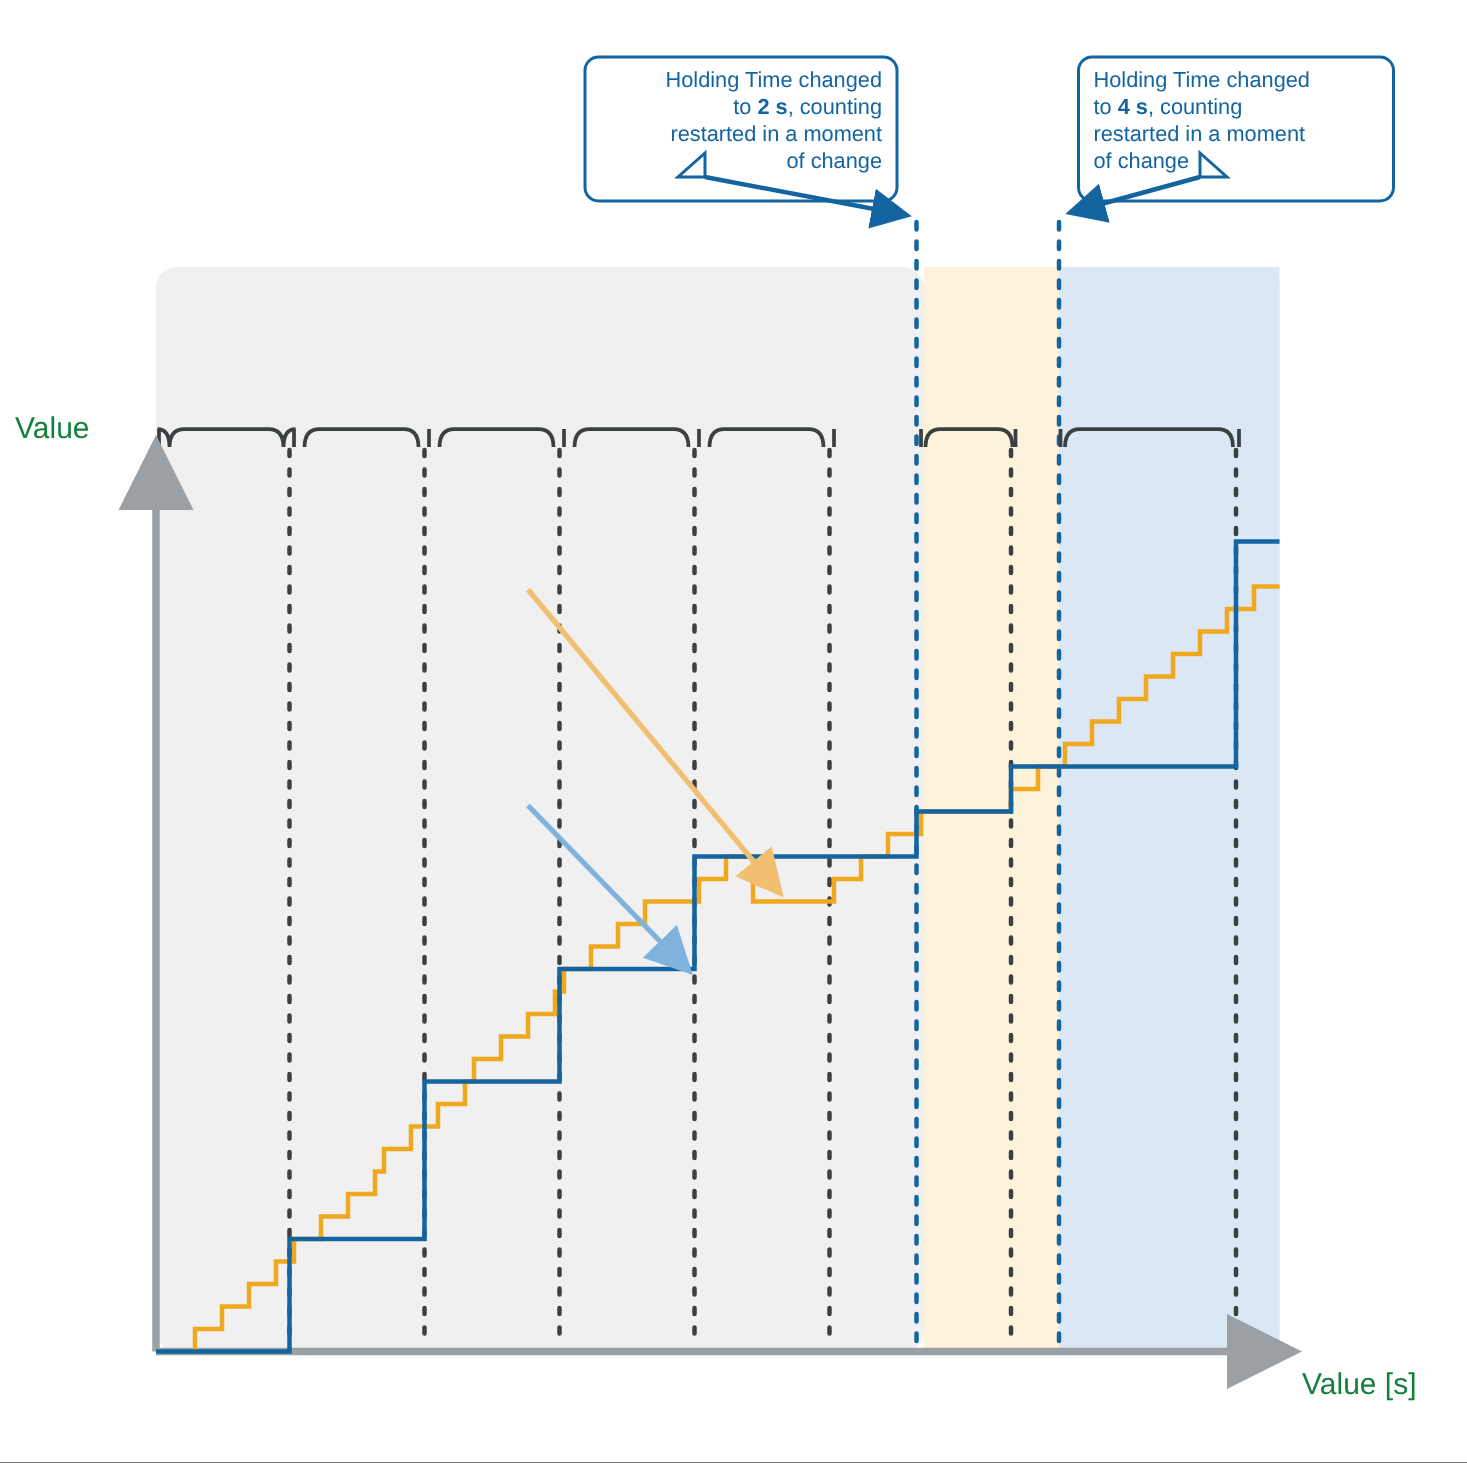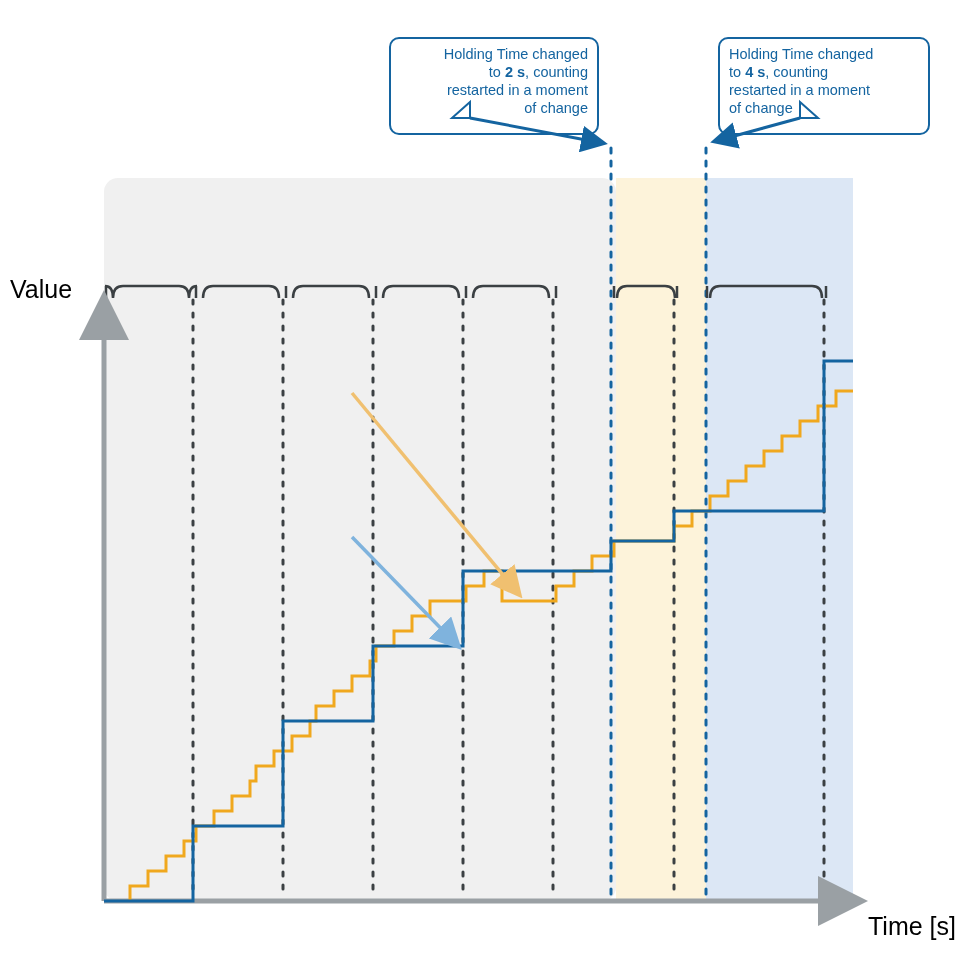--- a/index.html
+++ b/index.html
@@ -25,22 +25,22 @@
     font-size: 14.5px;
     line-height: 18px;
     padding: 6px 9px 7px 9px;
     text-align: right;
     margin-top: 33px;
   }
   .callout.left-align { text-align: left; }
   .callout b { font-weight: bold; }
   .axis-label {
     position: absolute;
-    color: #000000;
-    font-size: 25px;
+    color: #15803d;
+    font-size: 20px;
   }
   .seg-label {
     position: absolute;
     color: #3b4043;
     font-size: 19px;
     text-align: center;
   }
   .series-label {
     position: absolute;
     font-size: 19px;
@@ -68,21 +68,21 @@
   </div>
 
   <div class="callout left-align" id="callout-4s" style="left:718px; top:4px; width:212px; height:98px;">
     <span>Holding Time changed</span><br>
     <span>to </span><b>4 s</b><span>, counting</span><br>
     <span>restarted in a moment</span><br>
     <span>of change</span>
   </div>
 
   <div class="axis-label" id="y-axis-label" style="left:10px; top:275px;">Value</div>
-  <div class="axis-label" id="x-axis-label" style="left:868px; top:912px;">Time [s]</div>
+  <div class="axis-label" id="x-axis-label" style="left:868px; top:912px;">Value [s]</div>
 
   <div class="seg-label" style="left:113px; top:235px; width:66px;">3 s</div>
   <div class="seg-label" style="left:203px; top:235px; width:66px;">3 s</div>
   <div class="seg-label" style="left:293px; top:235px; width:66px;">3 s</div>
   <div class="seg-label" style="left:383px; top:235px; width:66px;">3 s</div>
   <div class="seg-label" style="left:473px; top:235px; width:66px;">3 s</div>
   <div class="seg-label" style="left:610px; top:235px; width:66px;">2 s</div>
   <div class="seg-label" style="left:729px; top:235px; width:66px;">4 s</div>
 
   <div class="series-label" id="input-label" style="left:225px; top:375px;">Input Value</div>

